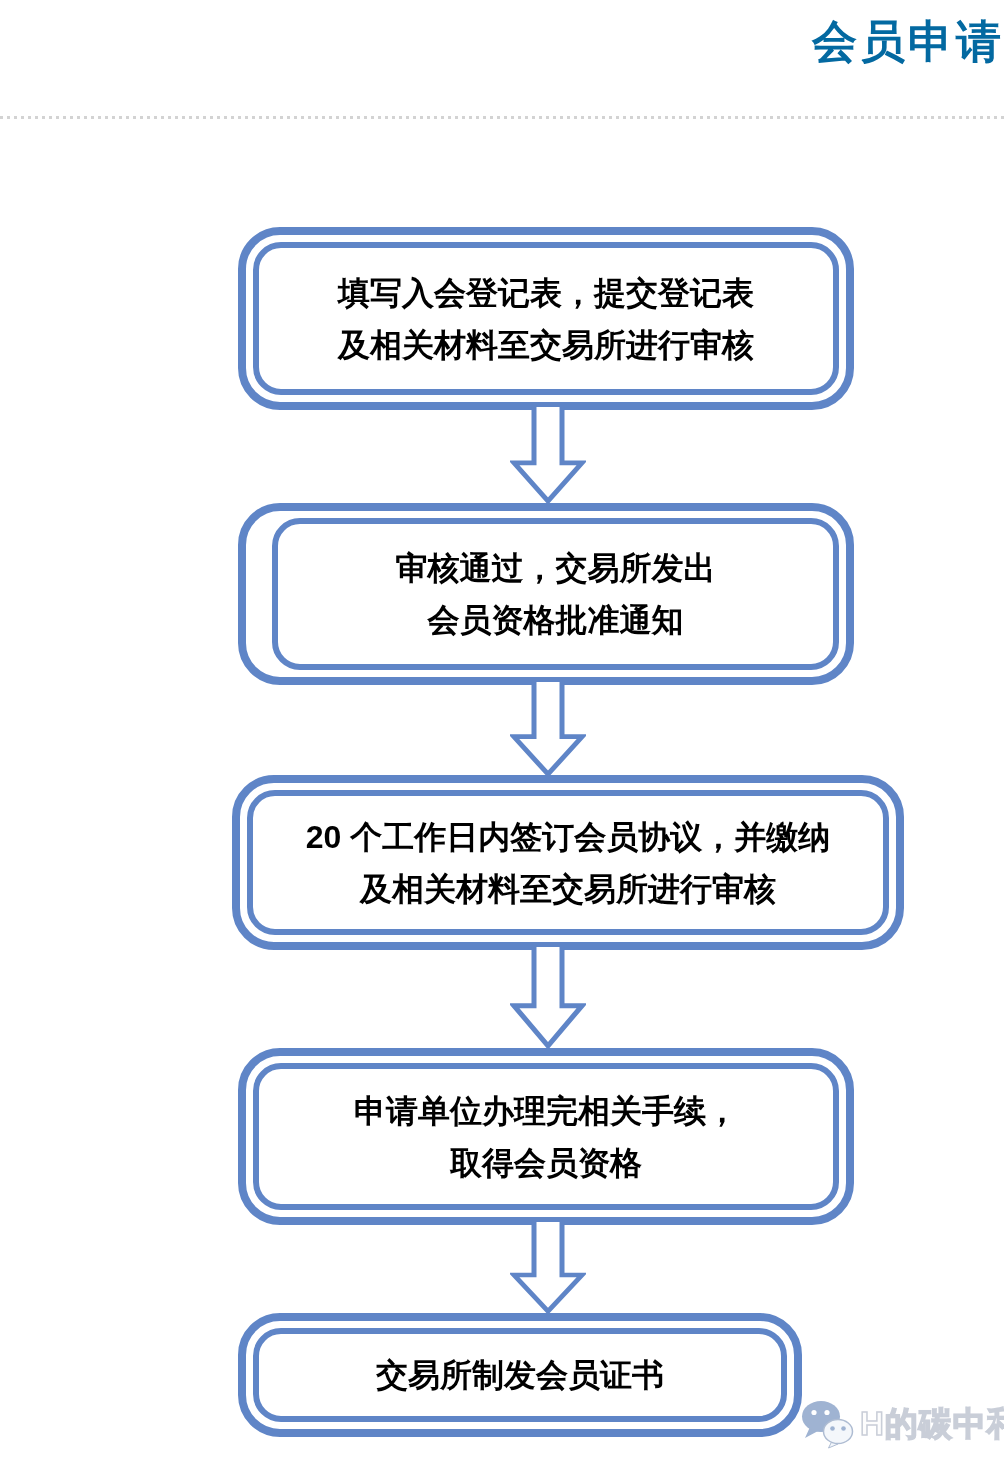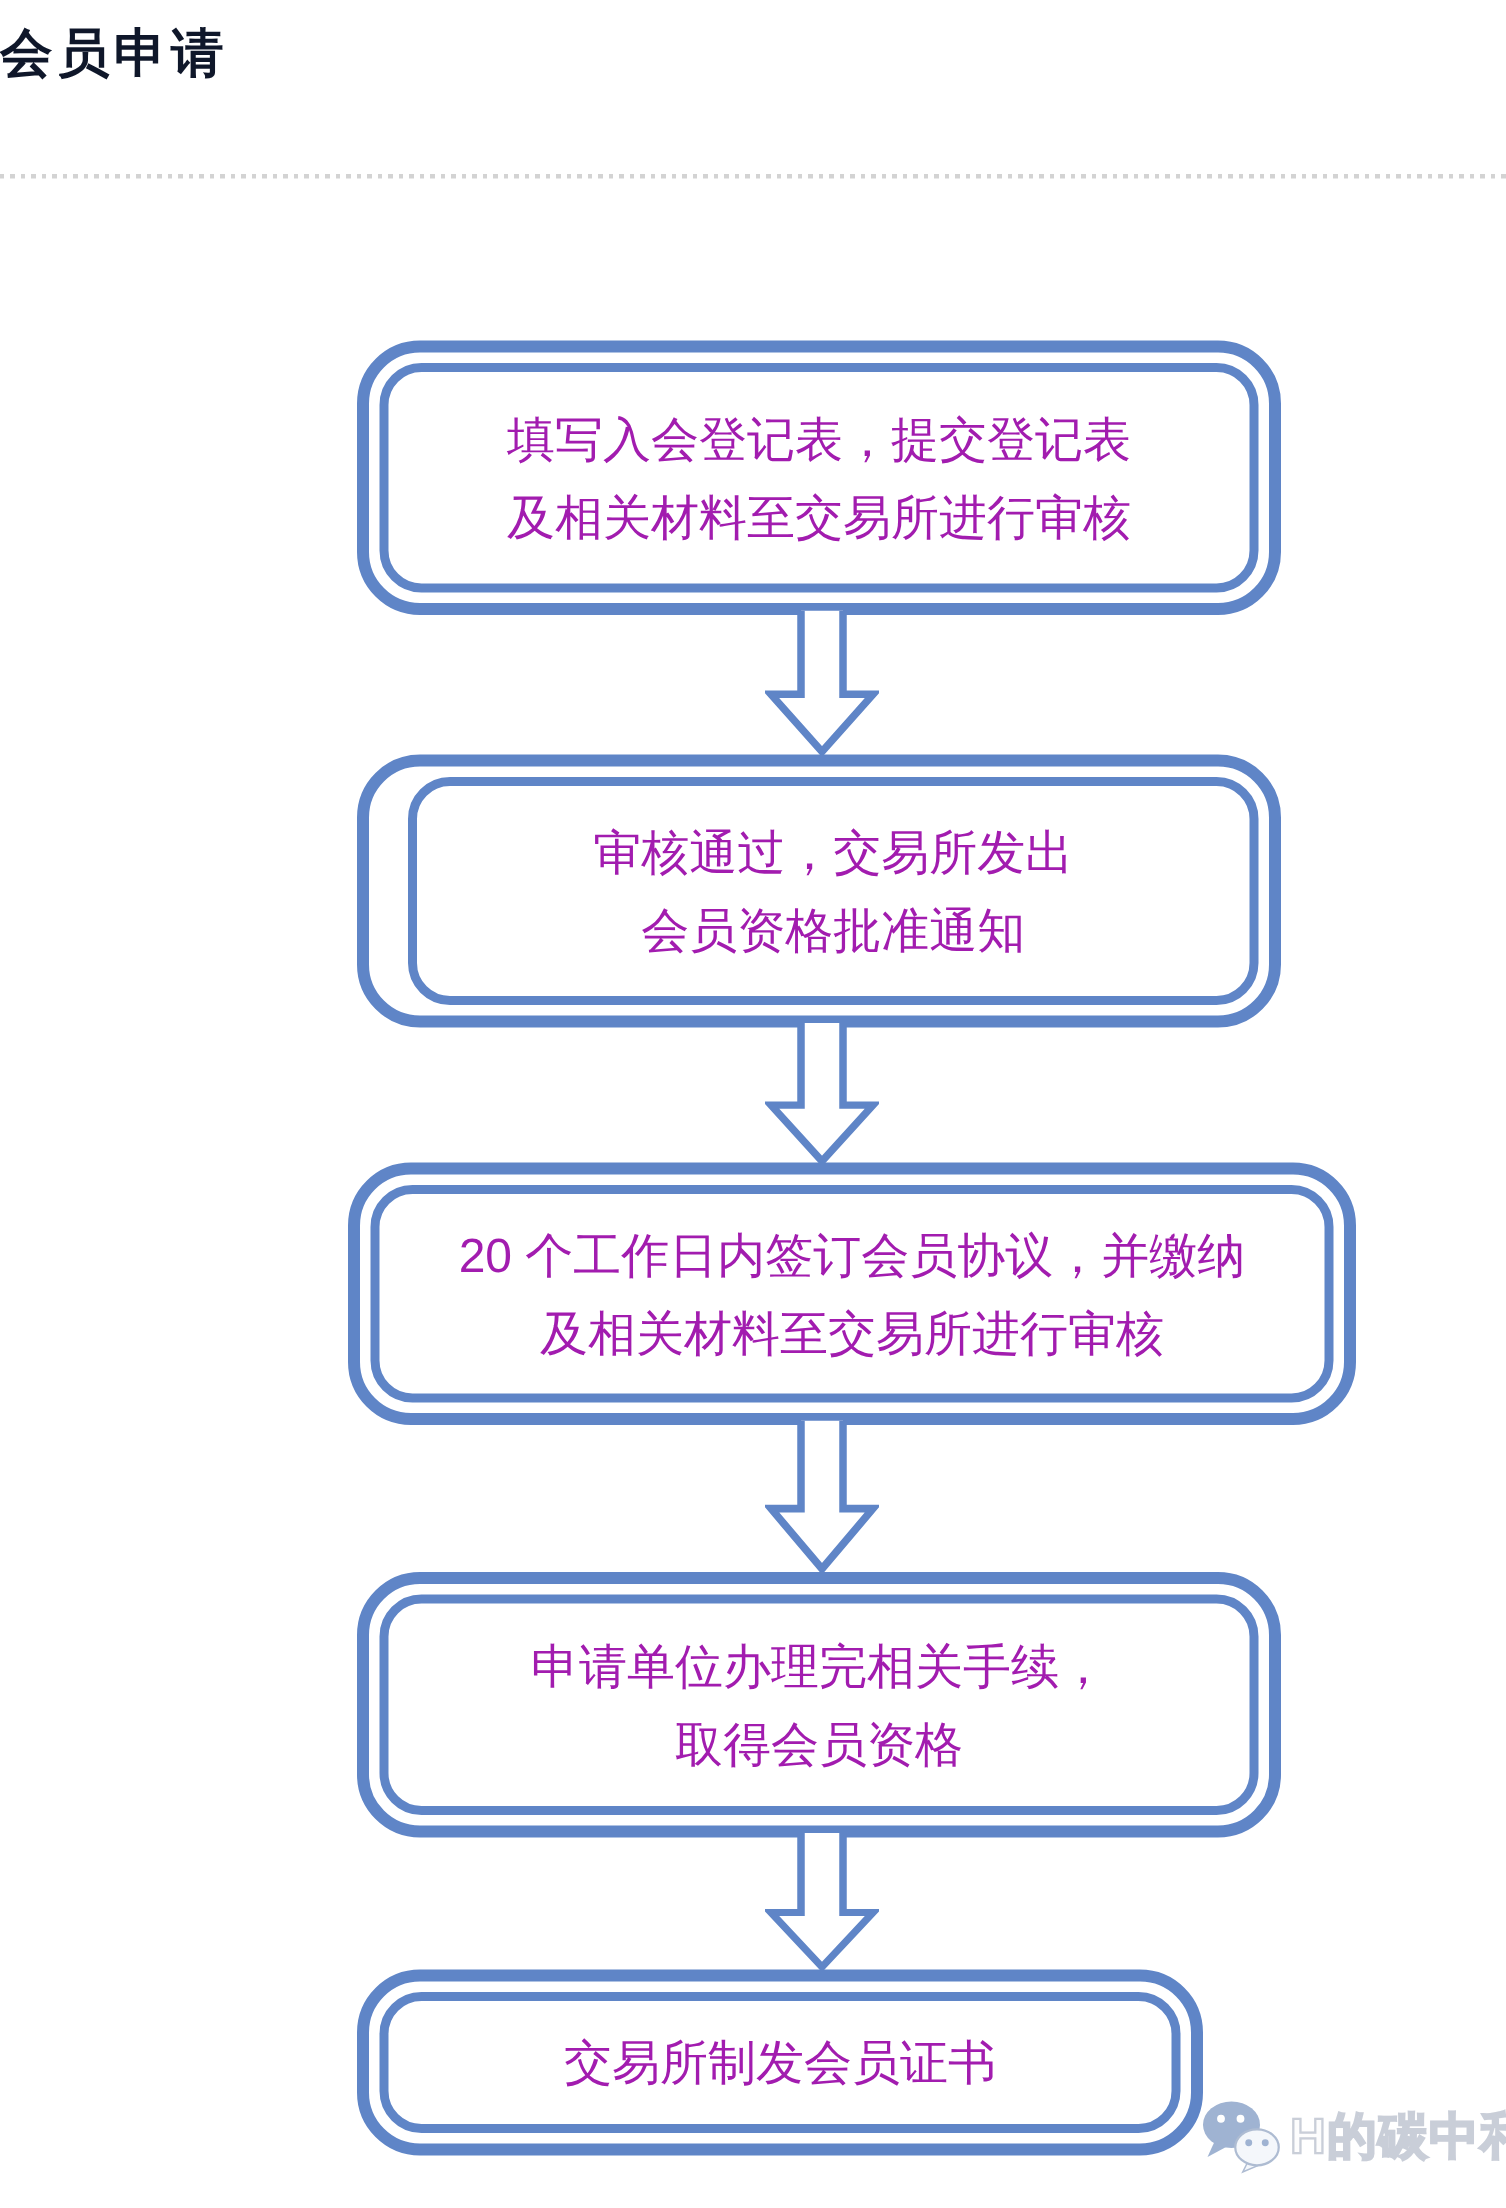--- a/index.html
+++ b/index.html
@@ -2,38 +2,38 @@
 <html><head>
 <meta charset="utf-8">
 <style>
   html,body{margin:0;padding:0;background:#ffffff;}
   .screen{
     position:relative;width:1004px;height:1472px;background:#ffffff;overflow:hidden;
     font-family:"Liberation Sans","DejaVu Sans",sans-serif;
   }
   .page-title{
     position:absolute;top:12px;left:0;width:100%;
-    text-align:left;font-size:35px;font-weight:bold;color:#0f172a;letter-spacing:3px;
+    text-align:right;font-size:45px;font-weight:bold;color:#0369a1;letter-spacing:3px;
   }
   .divider{
     position:absolute;top:116px;left:0;width:100%;height:3px;
     background:repeating-linear-gradient(90deg,#d3d3d3 0 3px,transparent 3px 7px);
   }
   .fbox{
     position:absolute;box-sizing:border-box;background:#ffffff;
     border:8px solid #5F85C7;border-radius:42px;padding:7px;
   }
   .fbox-inner{
     box-sizing:border-box;width:100%;height:100%;
     border:6px solid #5F85C7;border-radius:28px;
     display:flex;flex-direction:column;align-items:center;justify-content:center;
     background:#ffffff;
   }
   .fline{
-    font-size:32px;font-weight:normal;color:#a21caf;line-height:52px;
+    font-size:32px;font-weight:bold;color:#000000;line-height:52px;
     white-space:nowrap;text-align:center;
   }
   .fline:empty{display:none;}
   .arrow{position:absolute;}
   .watermark{
     position:absolute;left:800px;top:1396px;height:56px;
     display:flex;align-items:center;z-index:5;
   }
   .wm-icon{width:56px;height:54px;flex:0 0 auto;}
   .wm-label{

